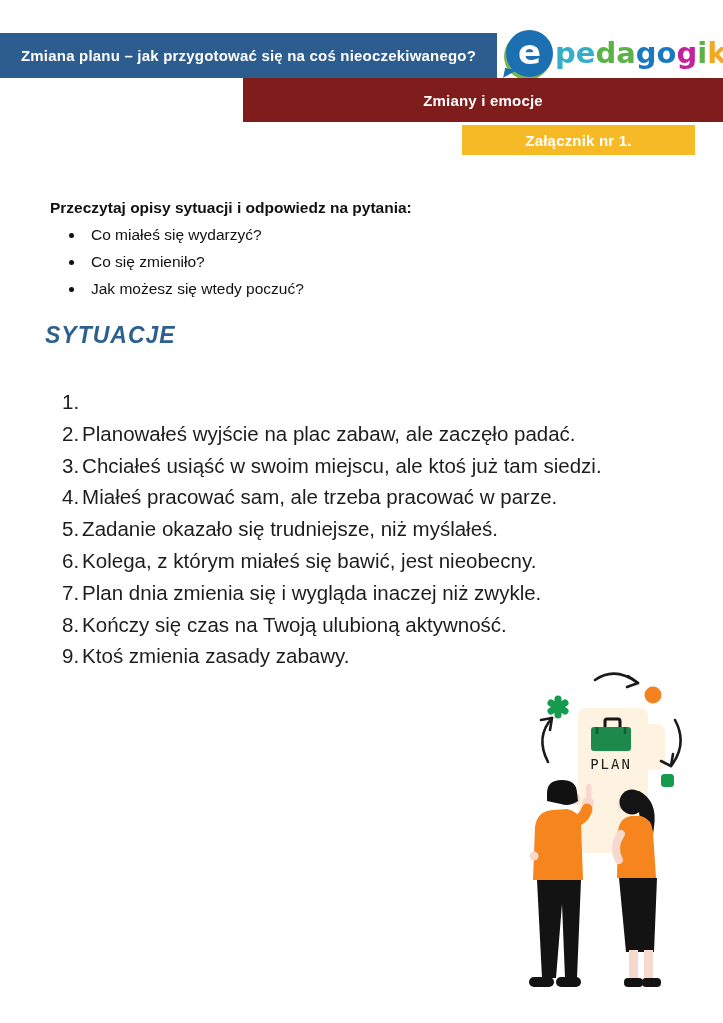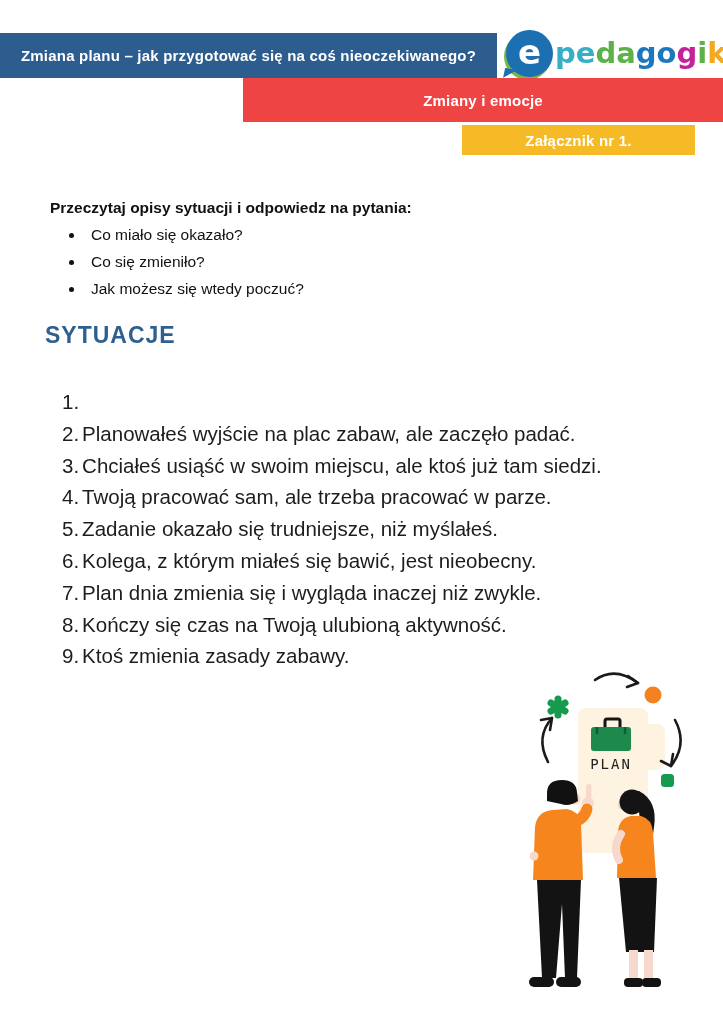--- a/index.html
+++ b/index.html
@@ -4,21 +4,21 @@
 <style>
   html,body{margin:0;padding:0;background:#ffffff;}
   .page{
     position:relative;width:723px;height:1023px;background:#ffffff;overflow:hidden;
     font-family:"Liberation Sans",sans-serif;color:#1f1f1f;
   }
   
   .bar{position:absolute;display:flex;align-items:center;justify-content:center;
        color:#ffffff;font-weight:bold;font-size:15px;letter-spacing:.2px;}
   .bar-title{left:0;top:33px;width:497px;height:45px;background:#2d5c8e;padding:0 14px;box-sizing:border-box;text-align:center;}
-  .bar-topic{left:243px;top:78px;width:480px;height:44px;background:#ef4444;}
+  .bar-topic{left:243px;top:78px;width:480px;height:44px;background:#7f1d1d;}
   .bar-attachment{left:462px;top:125px;width:233px;height:30px;background:#f6ba27;}
   
   .logo{position:absolute;left:506px;top:27px;width:212px;height:52px;
         display:flex;align-items:center;justify-content:flex-start;}
   .logo-badge{position:relative;width:47px;height:47px;border-radius:50%;
         background:#1c6fb0;box-shadow:-2px 3px 0 0 #7ab648;
         display:flex;align-items:center;justify-content:center;flex:0 0 auto;}
   .logo-badge .e{color:#ffffff;font-weight:bold;font-size:34px;line-height:1;
         font-family:"DejaVu Sans",sans-serif;transform:translateY(-1px);}
   .logo-badge::after{content:"";position:absolute;left:-2px;bottom:-2px;width:0;height:0;
@@ -26,21 +26,21 @@
         transform:rotate(12deg);}
   .logo-word{font-family:"DejaVu Sans",sans-serif;font-weight:bold;font-size:29px;
         letter-spacing:0;line-height:1;margin-left:2px;white-space:nowrap;}
   
   .intro{position:absolute;left:50px;top:199px;font-size:15.5px;font-weight:bold;color:#111;}
   .questions{position:absolute;left:60px;top:221px;margin:0;padding-left:25px;
         font-size:15.5px;line-height:27px;color:#111;}
   .questions li{padding-left:6px;}
   
   .section-title{position:absolute;left:45px;top:322px;font-size:23px;font-weight:bold;
-        color:#2e608f;letter-spacing:1px;}
+        color:#2e608f;letter-spacing:1px;font-style:italic;}
   
   .situations{position:absolute;left:62px;top:386px;margin:0;padding:0;list-style:none;
         font-size:20.5px;line-height:31.8px;color:#1d1d1d;width:620px;}
   .situations li{display:flex;}
   .situations .num{flex:0 0 auto;margin-right:3px;}
   
   .illustration{position:absolute;left:525px;top:662px;width:190px;height:333px;}
 </style>
 </head>
 <body>
@@ -62,42 +62,42 @@
   <div class="bar bar-topic">
     <span>Zmiany i emocje</span>
   </div>
 
   <div class="bar bar-attachment">
     <span>Załącznik nr 1.</span>
   </div>
 
   <div class="intro">Przeczytaj opisy sytuacji i odpowiedz na pytania:</div>
   <ul class="questions">
-      <li>Co miało się okazało?</li>
+      <li>Co miałeś się wydarzyć?</li>
       <li>Co się zmieniło?</li>
       <li>Jak możesz się wtedy poczuć?</li>
     </ul>
 
   <div class="section-title">SYTUACJE</div>
 
   <ol class="situations">
       <li>
         <span class="num">1.</span>
       </li>
       <li>
         <span class="num">2.</span>
         <span>Planowałeś wyjście na plac zabaw, ale zaczęło padać.</span>
       </li>
       <li>
         <span class="num">3.</span>
         <span>Chciałeś usiąść w swoim miejscu, ale ktoś już tam siedzi.</span>
       </li>
       <li>
         <span class="num">4.</span>
-        <span>Twoją pracować sam, ale trzeba pracować w parze.</span>
+        <span>Miałeś pracować sam, ale trzeba pracować w parze.</span>
       </li>
       <li>
         <span class="num">5.</span>
         <span>Zadanie okazało się trudniejsze, niż myślałeś.</span>
       </li>
       <li>
         <span class="num">6.</span>
         <span>Kolega, z którym miałeś się bawić, jest nieobecny.</span>
       </li>
       <li>

